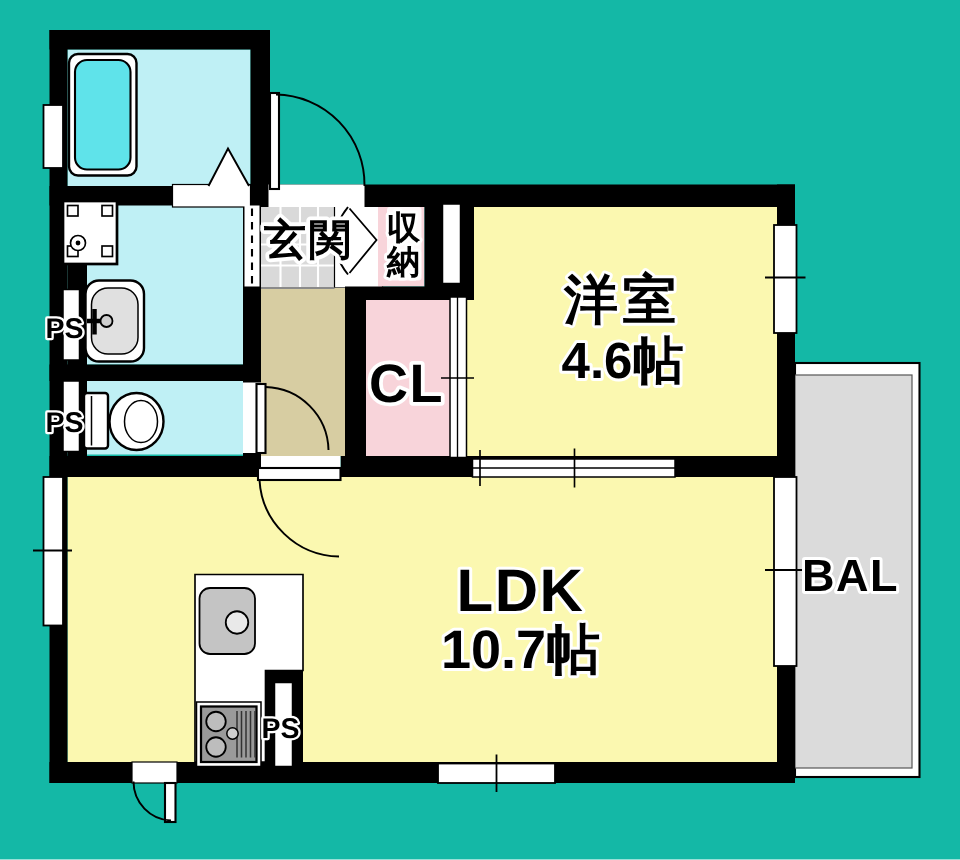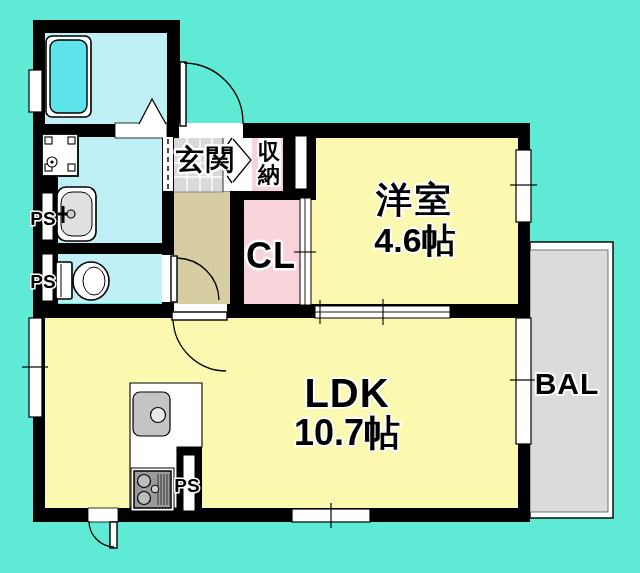--- a/index.html
+++ b/index.html
@@ -1,16 +1,16 @@
 <!DOCTYPE html>
 <html><head>
 <meta charset="utf-8">
 <style>
   html,body{margin:0;padding:0;background:#ffffff;}
-  .stage{width:640px;height:573px;position:relative;background:#5eead4;
+  .stage{width:640px;height:573px;position:relative;background:#14b8a6;
          font-family:"Liberation Sans","DejaVu Sans",sans-serif;}
   svg{display:block}
   text{font-family:"Liberation Sans","DejaVu Sans",sans-serif;
        font-weight:bold;fill:#000;paint-order:stroke;stroke:#fff;
        stroke-linejoin:round;}
   .halo5{stroke-width:5px;}
   .halo4{stroke-width:4px;}
   .halo3{stroke-width:3px;}
   .thin{fill:#fff;stroke:#000;stroke-width:1.2;}
   .arc{fill:none;stroke:#000;stroke-width:1.3;}

